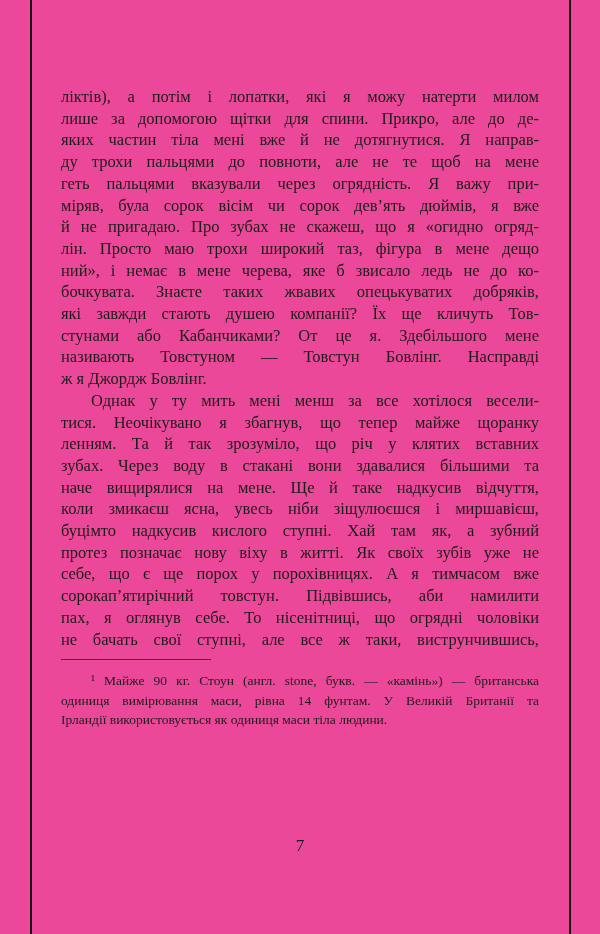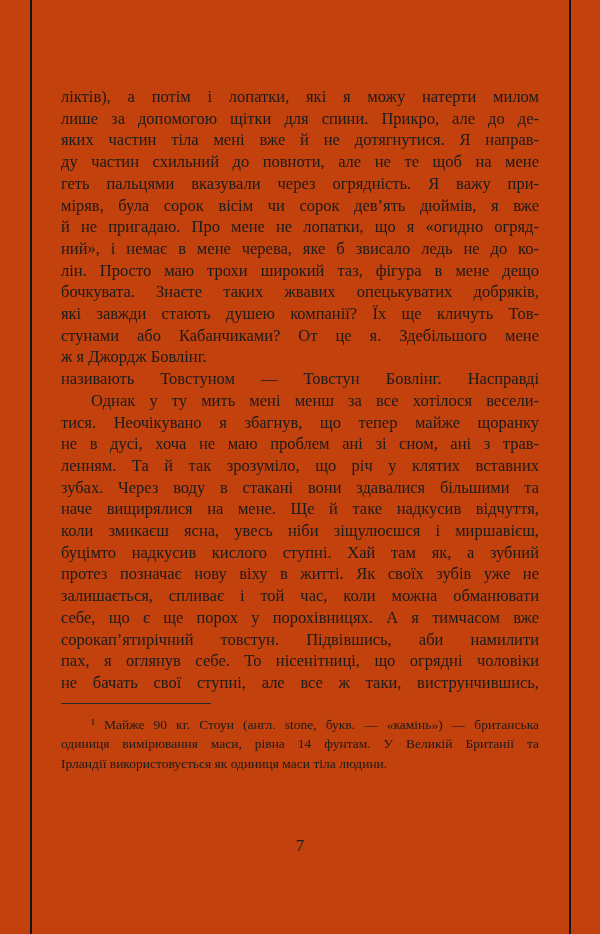--- a/index.html
+++ b/index.html
@@ -4,21 +4,21 @@
 <style>
   html, body {
     margin: 0;
     padding: 0;
     background: #ffffff;
   }
   .book-page {
     position: relative;
     width: 600px;
     height: 934px;
-    background: #c2410c;
+    background: #ec4899;
     font-family: "Liberation Serif", "DejaVu Serif", serif;
     color: #1c1c1c;
     overflow: hidden;
   }
   .edge-line {
     position: absolute;
     top: 0;
     bottom: 0;
     width: 2px;
     background: #151515;
@@ -72,43 +72,41 @@
 
 <div class="book-page">
   <div class="edge-line left"></div>
   <div class="edge-line right"></div>
 
   <div class="text-block">
     <div class="paragraph">
         <div class="line">ліктів), а потім і лопатки, які я можу натерти милом</div>
         <div class="line">лише за допомогою щітки для спини. Прикро, але до де-</div>
         <div class="line">яких частин тіла мені вже й не дотягнутися. Я направ-</div>
-        <div class="line">ду частин схильний до повноти, але не те щоб на мене</div>
+        <div class="line">ду трохи пальцями до повноти, але не те щоб на мене</div>
         <div class="line">геть пальцями вказували через огрядність. Я важу при-</div>
         <div class="line">міряв, була сорок вісім чи сорок дев’ять дюймів, я вже</div>
-        <div class="line">й не пригадаю. Про мене не лопатки, що я «огидно огряд-</div>
+        <div class="line">й не пригадаю. Про зубах не скажеш, що я «огидно огряд-</div>
+        <div class="line">лін. Просто маю трохи широкий таз, фігура в мене дещо</div>
         <div class="line">ний», і немає в мене черева, яке б звисало ледь не до ко-</div>
-        <div class="line">лін. Просто маю трохи широкий таз, фігура в мене дещо</div>
         <div class="line">бочкувата. Знаєте таких жвавих опецькуватих добряків,</div>
         <div class="line">які завжди стають душею компанії? Їх ще кличуть Тов-</div>
         <div class="line">стунами або Кабанчиками? От це я. Здебільшого мене</div>
+        <div class="line">називають Товстуном — Товстун Бовлінг. Насправді</div>
         <div class="line last">ж я Джордж Бовлінг.</div>
-        <div class="line">називають Товстуном — Товстун Бовлінг. Насправді</div>
       </div>
     <div class="paragraph">
         <div class="line indent">Однак у ту мить мені менш за все хотілося весели-</div>
         <div class="line">тися. Неочікувано я збагнув, що тепер майже щоранку</div>
-        <div class="line">не в дусі, хоча не маю проблем ані зі сном, ані з трав-</div>
         <div class="line">ленням. Та й так зрозуміло, що річ у клятих вставних</div>
         <div class="line">зубах. Через воду в стакані вони здавалися більшими та</div>
         <div class="line">наче вищирялися на мене. Ще й таке надкусив відчуття,</div>
         <div class="line">коли змикаєш ясна, увесь ніби зіщулюєшся і миршавієш,</div>
         <div class="line">буцімто надкусив кислого ступні. Хай там як, а зубний</div>
         <div class="line">протез позначає нову віху в житті. Як своїх зубів уже не</div>
-        <div class="line">залишається, спливає і той час, коли можна обманювати</div>
         <div class="line">себе, що є ще порох у порохівницях. А я тимчасом вже</div>
         <div class="line">сорокап’ятирічний товстун. Підвівшись, аби намилити</div>
         <div class="line">пах, я оглянув себе. То нісенітниці, що огрядні чоловіки</div>
         <div class="line">не бачать свої ступні, але все ж таки, виструнчившись,</div>
       </div>
 
     <div class="footnote-separator"></div>
     <div class="footnote">
         <div class="line indent">¹ Майже 90 кг. Стоун (англ. stone, букв. — «камінь») — британська</div>
         <div class="line">одиниця вимірювання маси, рівна 14 фунтам. У Великій Британії та</div>

